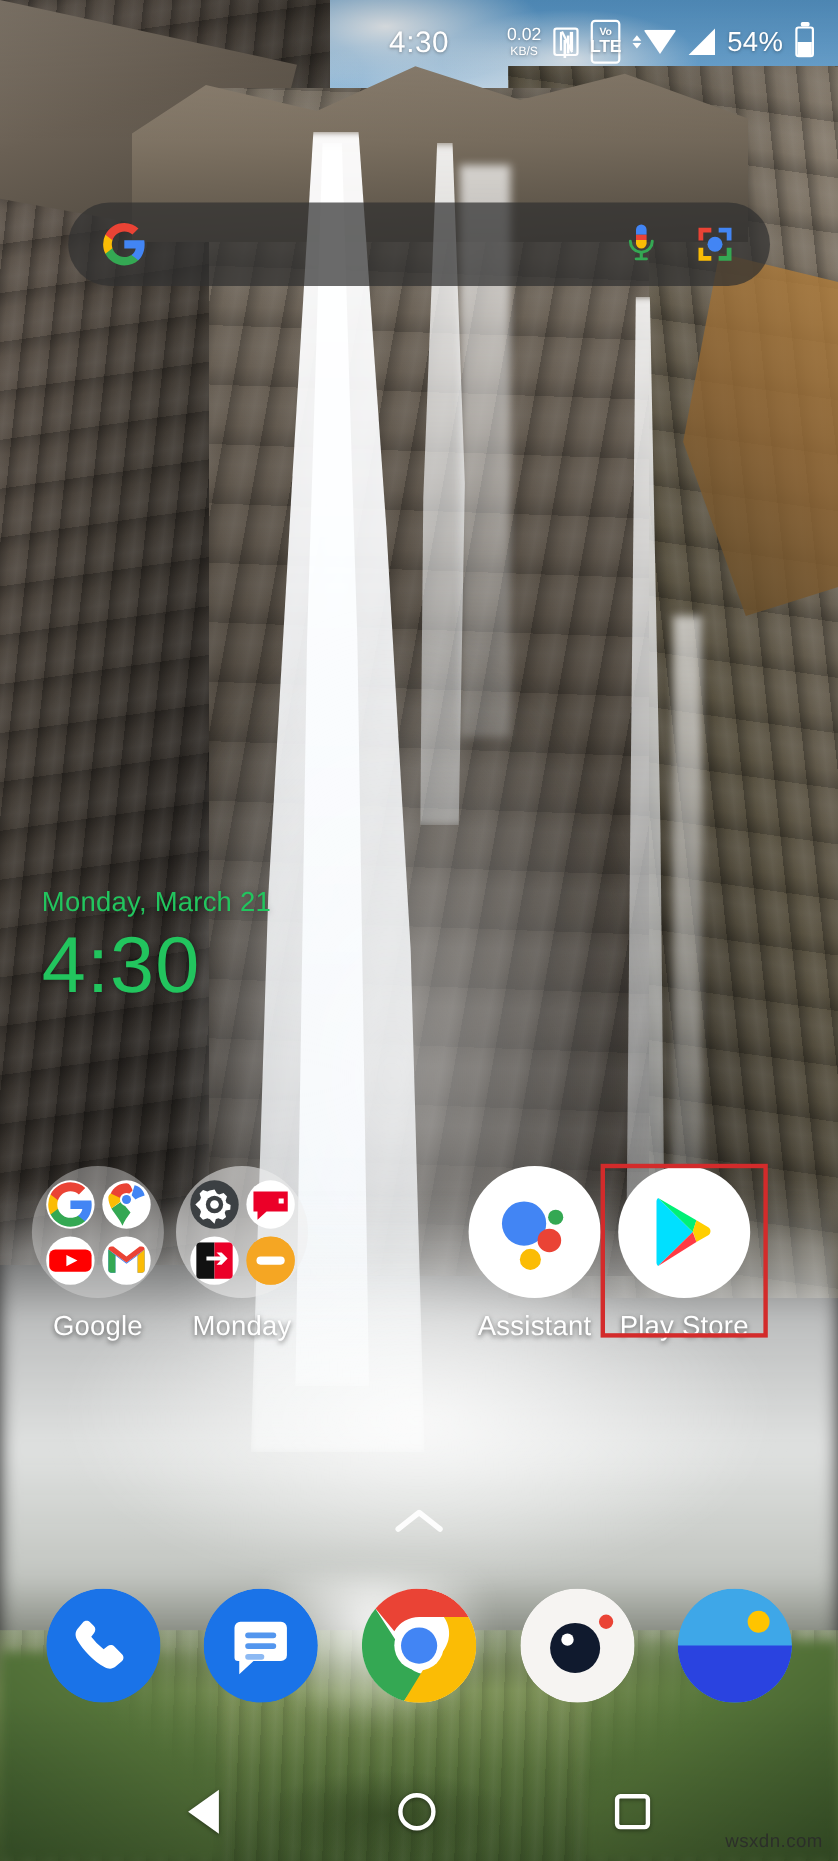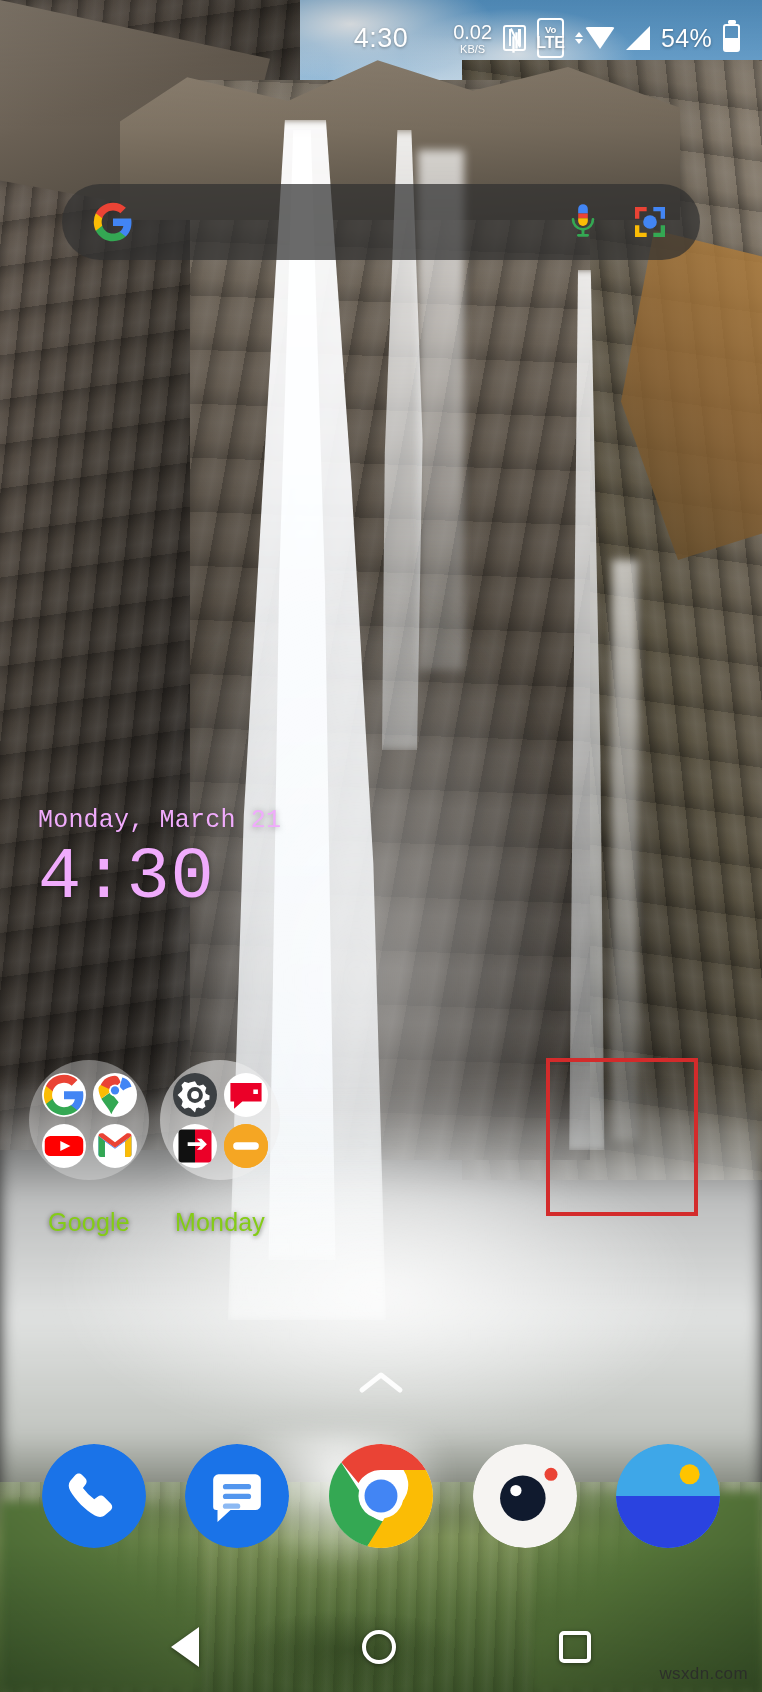--- a/index.html
+++ b/index.html
@@ -170,21 +170,21 @@
   .sb-clock {
     position:absolute; left:0; right:0; text-align:center;
     font-size:27px; letter-spacing:.5px;
     text-shadow:0 1px 3px rgba(0,0,0,.35);
   }
   .sb-right {
     position:absolute; right:22px; display:flex; align-items:center; gap:11px;
     text-shadow:0 1px 3px rgba(0,0,0,.35);
   }
   .netspeed { display:flex; flex-direction:column; align-items:center; line-height:1; }
-  .netspeed .v { font-size:20px; font-weight:400; }
+  .netspeed .v { font-size:16px; font-weight:400; }
   .netspeed .u { font-size:11px; margin-top:2px; }
   .nfc-ic {
     width:23px; height:26px; border:2.4px solid #fff; border-radius:3px;
     position:relative;
   }
   .nfc-ic::before{
     content:""; position:absolute; left:3.5px; top:2px; width:2.6px; height:17px; background:#fff;
   }
   .nfc-ic::after{
     content:""; position:absolute; right:3.5px; top:2px; width:2.6px; height:17px; background:#fff;
@@ -233,35 +233,35 @@
   }
   .g-logo { width:42px; height:42px; position:relative; }
   .g-logo svg { width:100%; height:100%; display:block; }
   .search-space { flex:1; }
   .mic-ic { width:34px; height:40px; margin-right:30px; }
   .lens-ic { width:40px; height:40px; }
 
   
   #clock-widget{
     position:absolute; left:38px; top:806px; z-index:14;
-    color:#f0abfc; text-shadow:0 1px 6px rgba(0,0,0,.35);font-family:Liberation Mono, monospace;
+    color:#22c55e; text-shadow:0 1px 6px rgba(0,0,0,.35);
   }
   .cw-date{ font-size:25px; font-weight:400; letter-spacing:.2px; line-height:1.18; }
   .cw-tagline{ font-size:38px; font-weight:400; letter-spacing:.2px; line-height:1.25; margin-top:2px; }
   .cw-time{ font-size:72px; font-weight:300; letter-spacing:1px; line-height:1.08; margin-top:4px; }
 
   
   #app-row{
     position:absolute; left:0; top:1060px; width:100%; height:210px; z-index:14;
   }
   .app-cell{
     position:absolute; width:160px; text-align:center;
   }
   .app-cell .label{
-    margin-top:28px; font-size:25px; color:#84cc16; letter-spacing:.2px;
+    margin-top:12px; font-size:25px; color:#ffffff; letter-spacing:.2px;
     text-shadow:0 1px 5px rgba(0,0,0,.55);
     white-space:nowrap;
   }
   .icon-box{ width:120px; height:120px; margin:0 auto; position:relative; }
 
   .folder{
     width:120px; height:120px; border-radius:50%;
     background:rgba(225,225,225,.40);
     display:grid; grid-template-columns:repeat(2,1fr); grid-template-rows:repeat(2,1fr);
     place-items:center; padding:9px;
@@ -484,21 +484,47 @@
           <svg viewBox="0 0 48 48">
             <rect width="48" height="48" fill="#F5A623"></rect>
             <rect x="10" y="20" width="28" height="8" rx="4" fill="#ffffff"></rect>
           </svg>
         </span>
       </div>
     </div>
     <div class="label">Monday</div>
   </div>
 
-
+  <div class="app-cell" style="left:406px;">
+    <div class="icon-box">
+      <div class="circle-icon">
+        <svg viewBox="0 0 48 48" style="width:92px;height:92px;">
+          <circle cx="19" cy="20" r="10.5" fill="#4285F4"></circle>
+          <circle cx="34" cy="17" r="3.6" fill="#34A853"></circle>
+          <circle cx="31" cy="28" r="5.6" fill="#EA4335"></circle>
+          <circle cx="22" cy="37" r="5" fill="#FBBC05"></circle>
+        </svg>
+      </div>
+    </div>
+    <div class="label">Assistant</div>
+  </div>
+
+  <div class="app-cell" style="left:542px;">
+    <div class="icon-box">
+      <div class="circle-icon">
+        <svg viewBox="0 0 48 48" style="width:72px;height:72px;">
+          <path fill="#00E0FF" d="M8.2 3.4c-.6.45-1 1.2-1 2.2v36.8c0 1 .4 1.75 1 2.2l21-20.6z"></path>
+          <path fill="#00F076" d="M8.2 3.4 31.4 16.9l-2.2 7.1L8.2 3.4z"></path>
+          <path fill="#FFCE00" d="M31.4 16.9l7.2 4.2c1.8 1.05 1.8 3.75 0 4.8l-7.2 4.2-2.2-6.6z"></path>
+          <path fill="#FF3A44" d="M8.2 44.6 29.2 24l2.2 6.1z"></path>
+        </svg>
+      </div>
+    </div>
+    <div class="label">Play Store</div>
+  </div>
 
 </div>
 
 <div id="highlight-box"></div>
 
 <div id="drawer-chevron">
   <svg viewBox="0 0 46 28">
     <path d="M4 22 L23 7 L42 22" fill="none" stroke="#ffffff" stroke-width="5" stroke-linecap="round" stroke-linejoin="round" opacity=".92"></path>
   </svg>
 </div>

